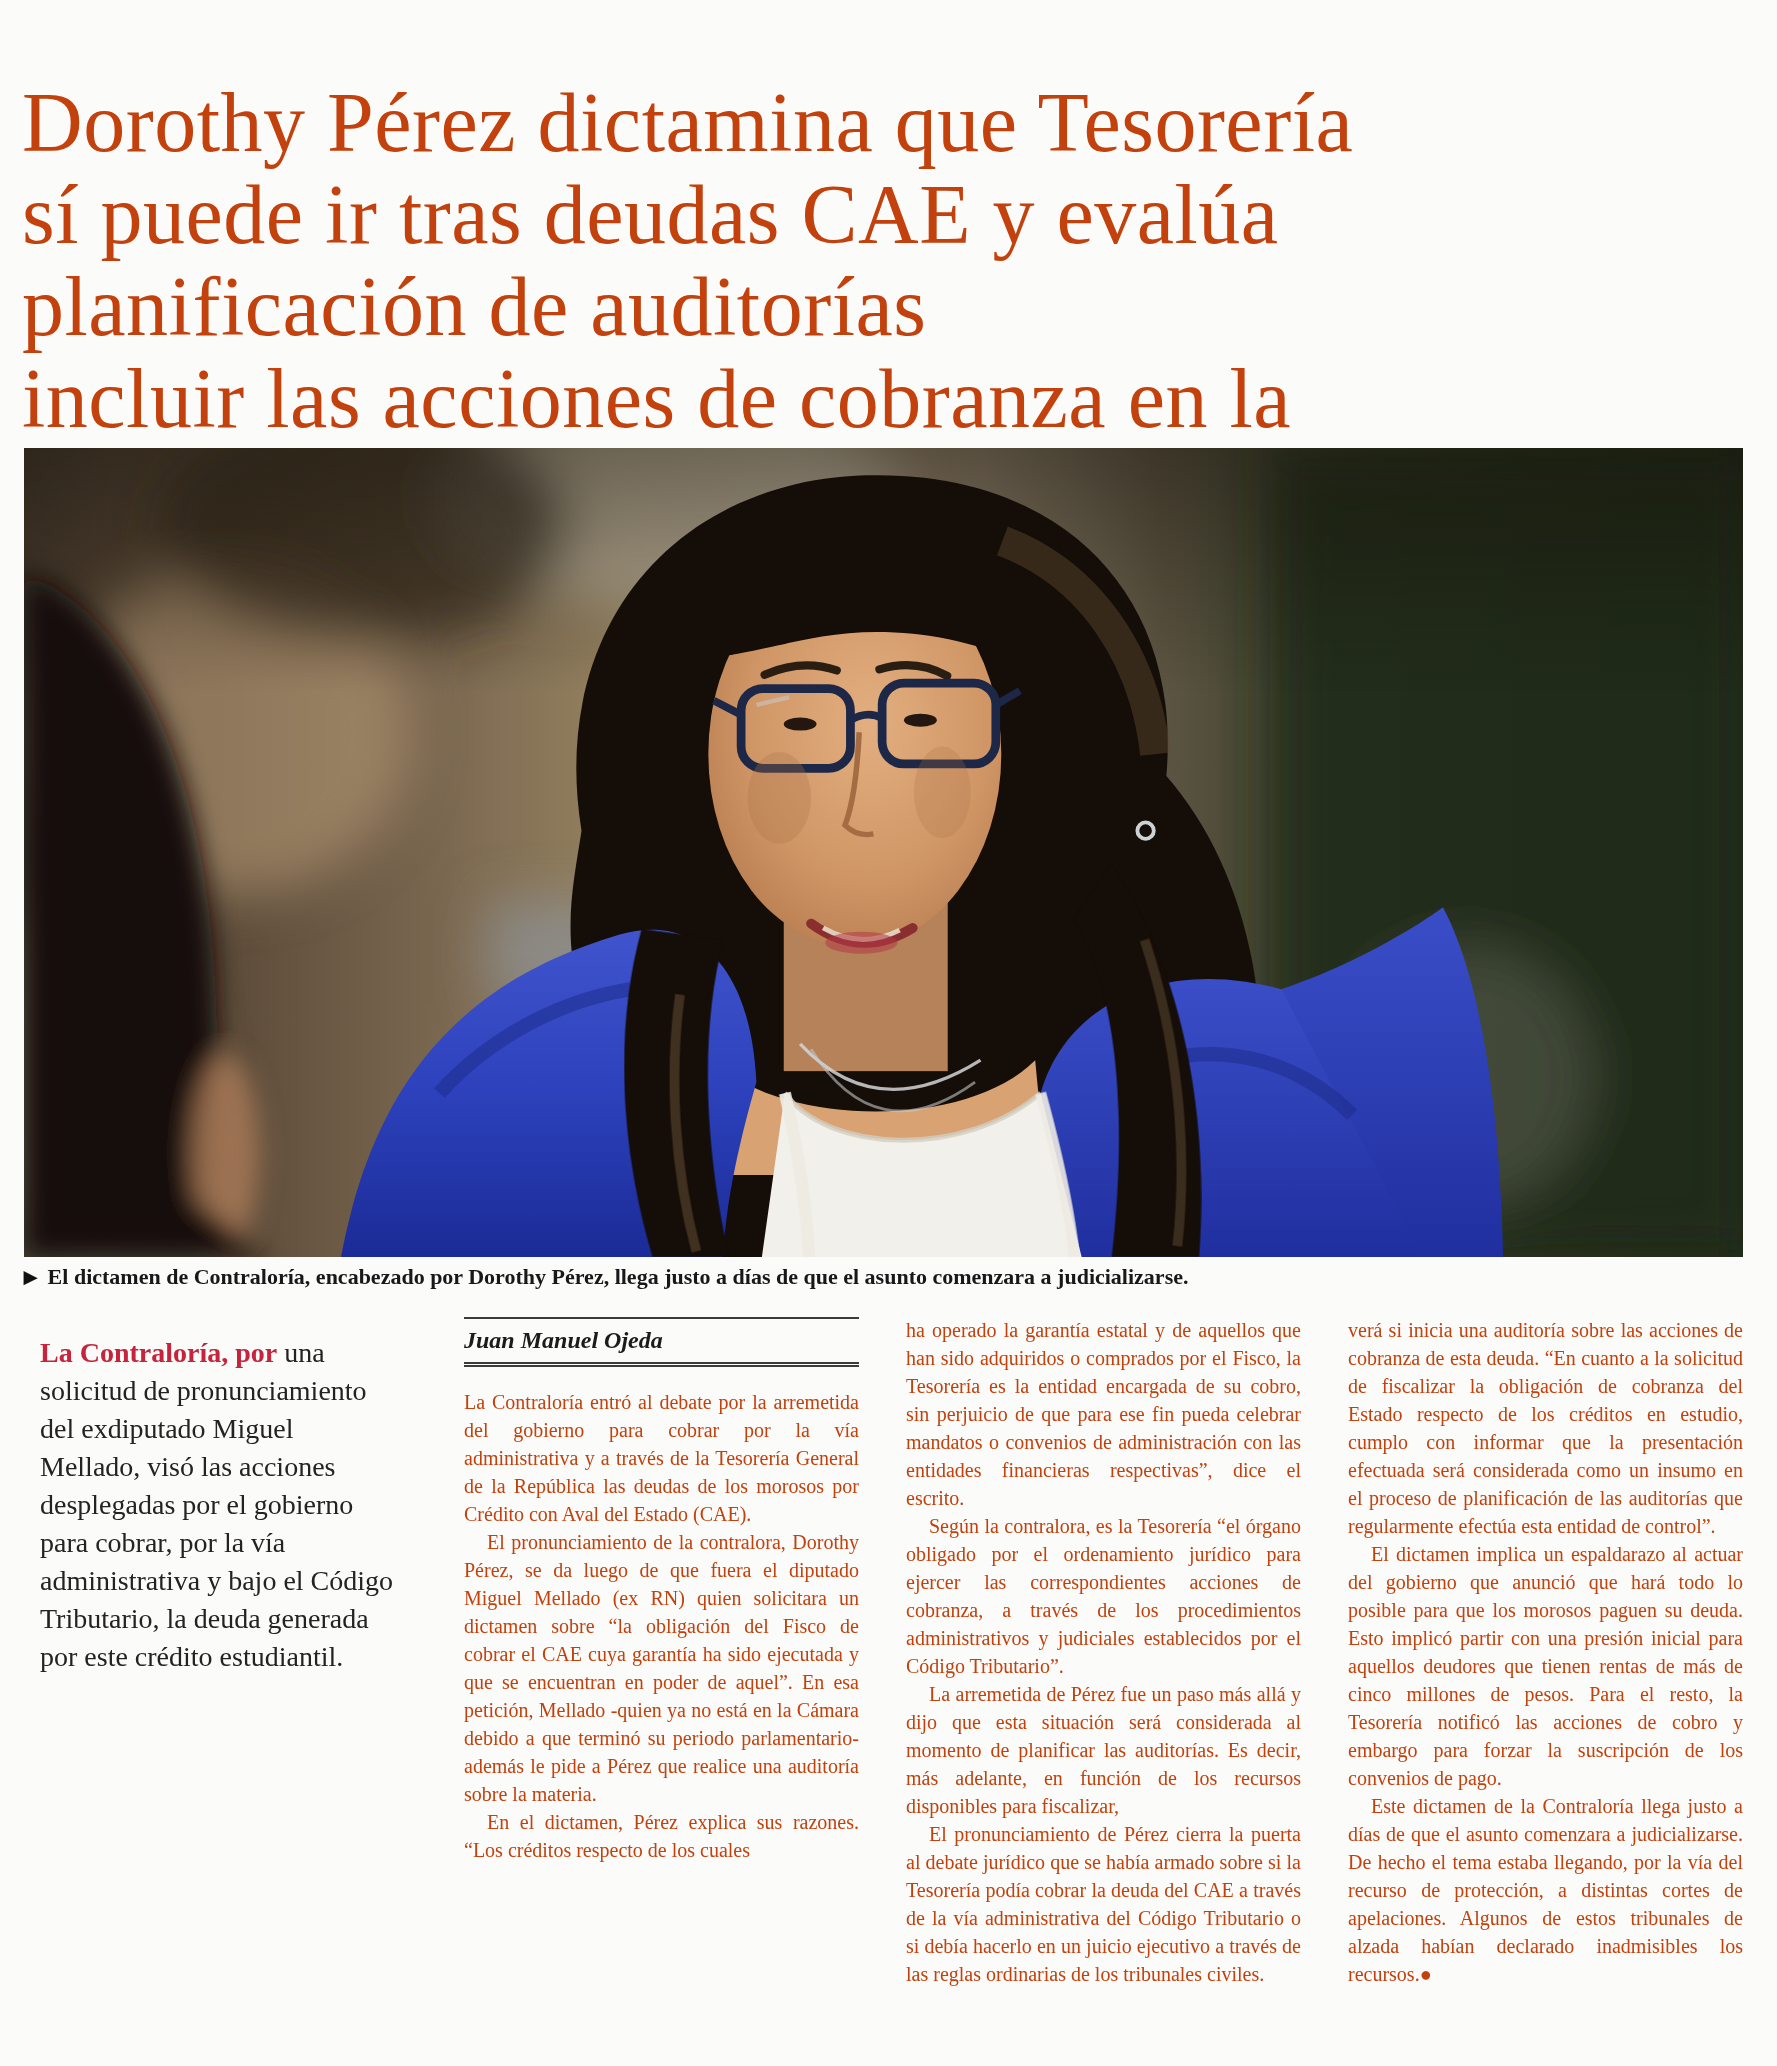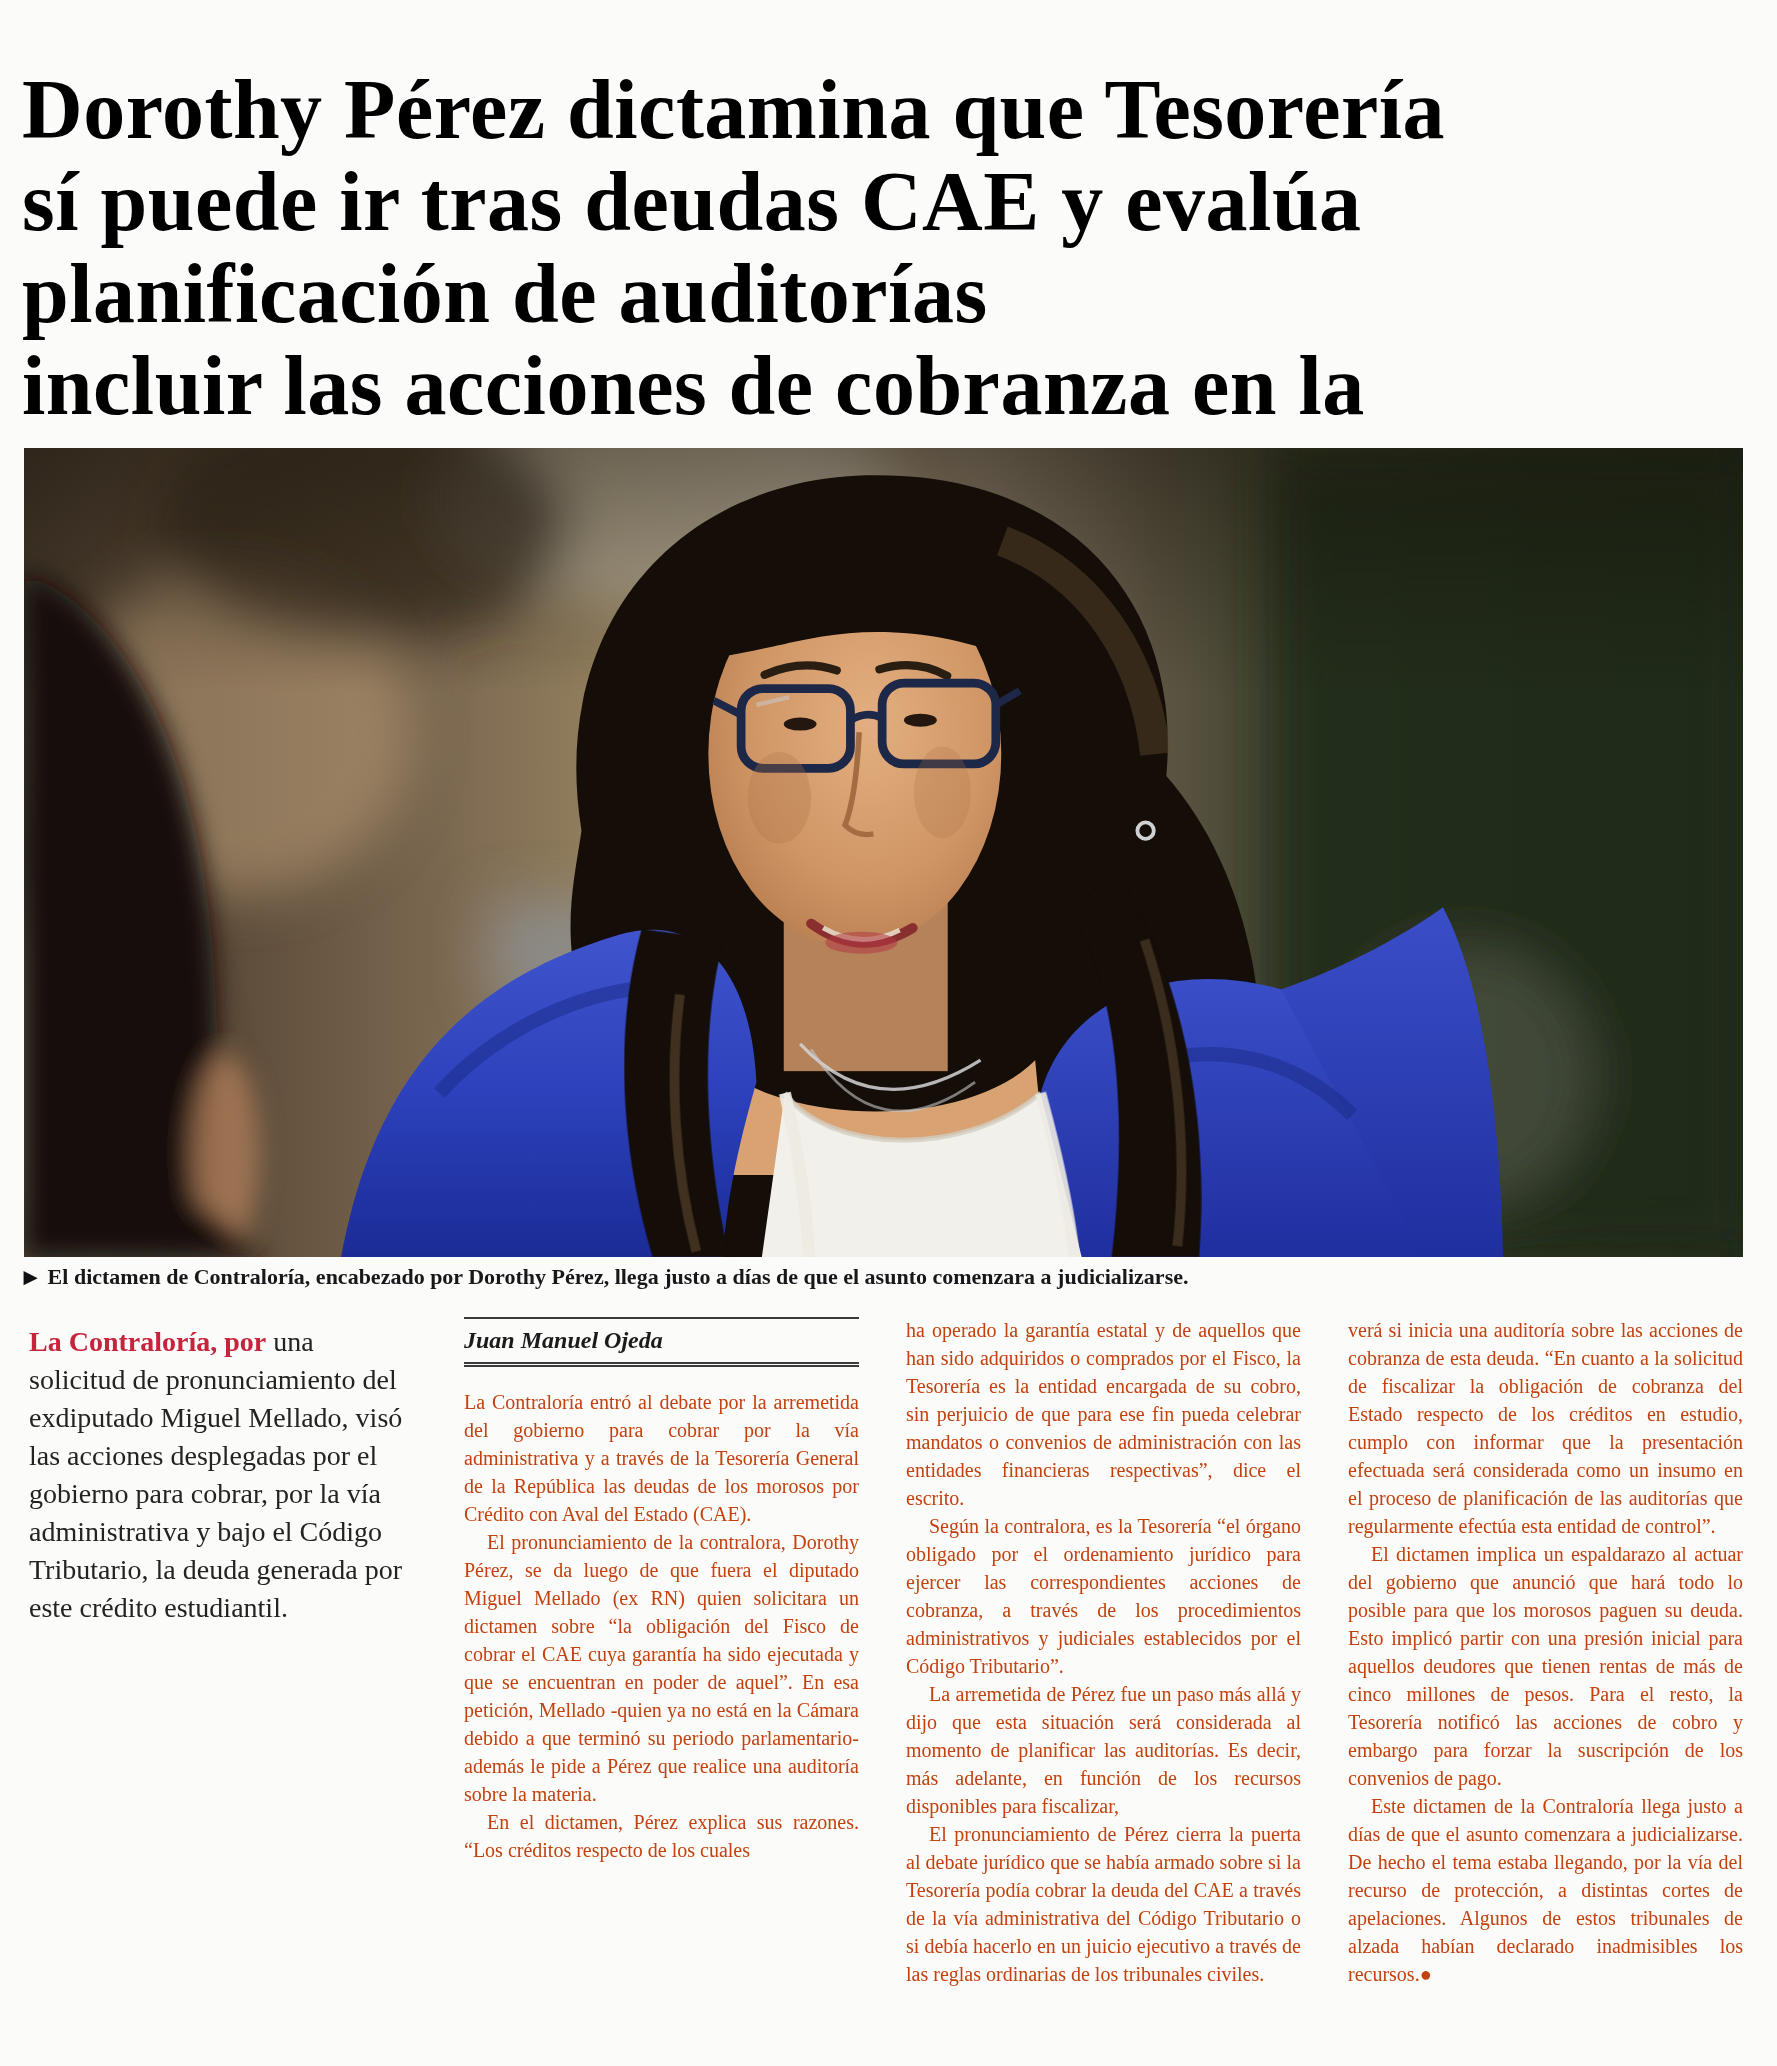--- a/index.html
+++ b/index.html
@@ -6,23 +6,23 @@
   body{
     width:1778px;height:2066px;position:relative;overflow:hidden;
     background:#fbfbfa;color:#141313;
     font-family:"Liberation Serif","DejaVu Serif",serif;
     -webkit-font-smoothing:antialiased;
   }
   .page{position:absolute;inset:0;}
 
   
   .headline{
-    position:absolute;left:22px;top:8px;width:1734px;
-    font-weight:bold;font-size:84px;line-height:92px;letter-spacing:0.5px;
-    color:#000000;
+    position:absolute;left:22px;top:21px;width:1734px;
+    font-weight:normal;font-size:84px;line-height:92px;letter-spacing:0.5px;
+    color:#c2410c;
   }
   .headline .hl-line{white-space:nowrap;}
 
   
   .photo{
     position:absolute;left:23.5px;top:448px;width:1719px;height:809px;
     background:#6b6054;overflow:hidden;
   }
   .photo svg{display:block;width:100%;height:100%;}
 
@@ -38,21 +38,21 @@
   }
 
   
   .columns{
     position:absolute;left:22px;top:1316px;width:1721px;height:743px;
     display:flex;gap:47px;
   }
   .col{width:395px;flex:0 0 395px;}
 
   .lead{
-    font-size:28px;line-height:38px;color:#242222;text-align:left;margin:7px;
+    font-size:28px;line-height:38px;color:#242222;text-align:left;margin:18px;
   }
   .lead .lead-in{font-weight:bold;color:#c5243c;}
 
   .byline-block{
     border-top:2.7px solid #3c3b3b;
     border-bottom:5.5px double #3c3b3b;
     padding:7.7px 0 9.8px 0;
     margin:1px 0 21px 0;
   }
   .byline-name{

